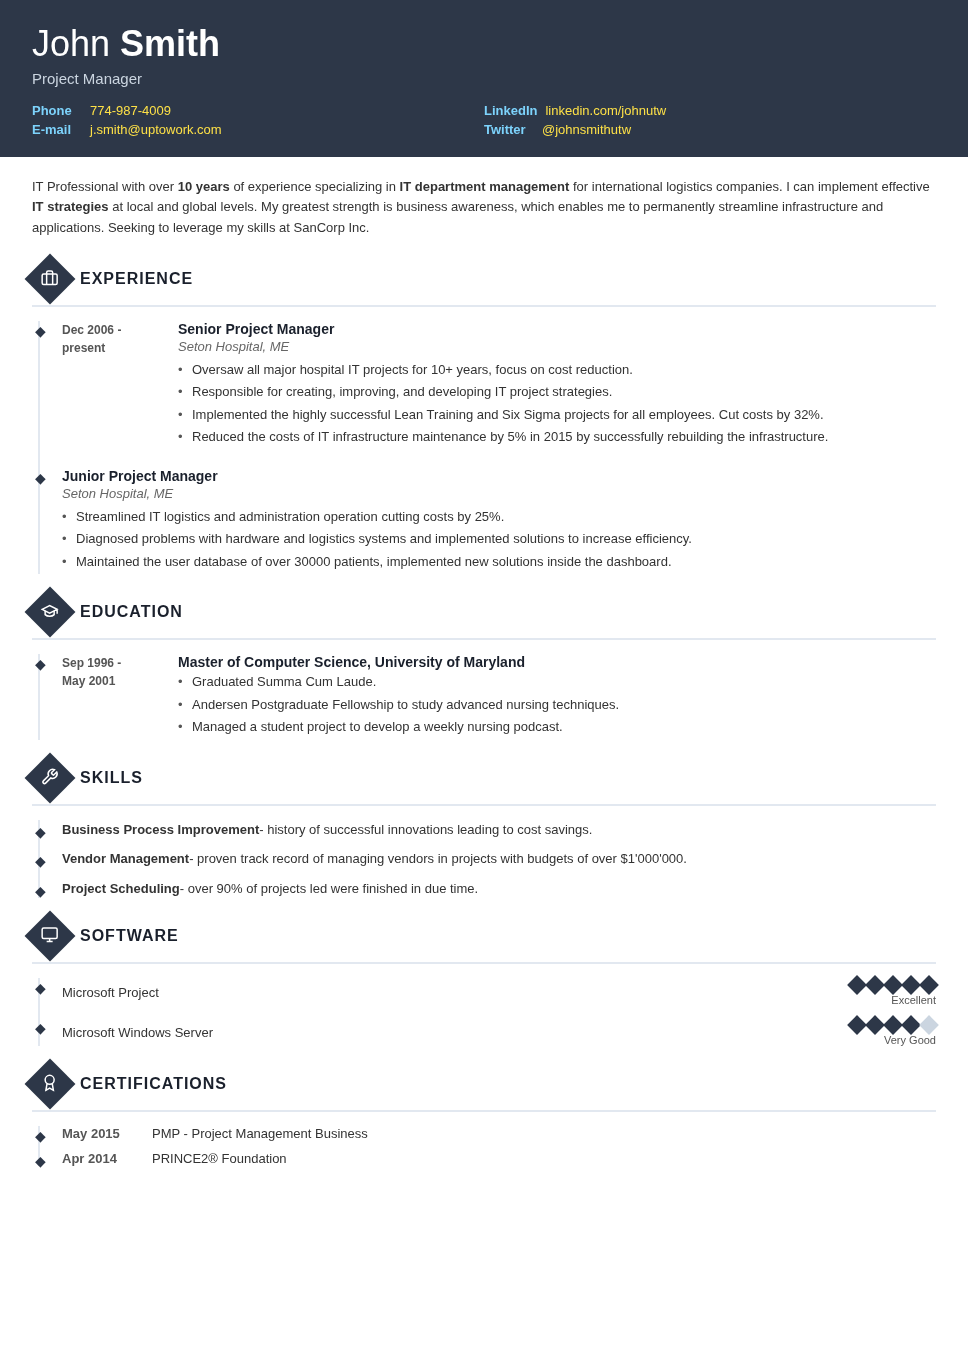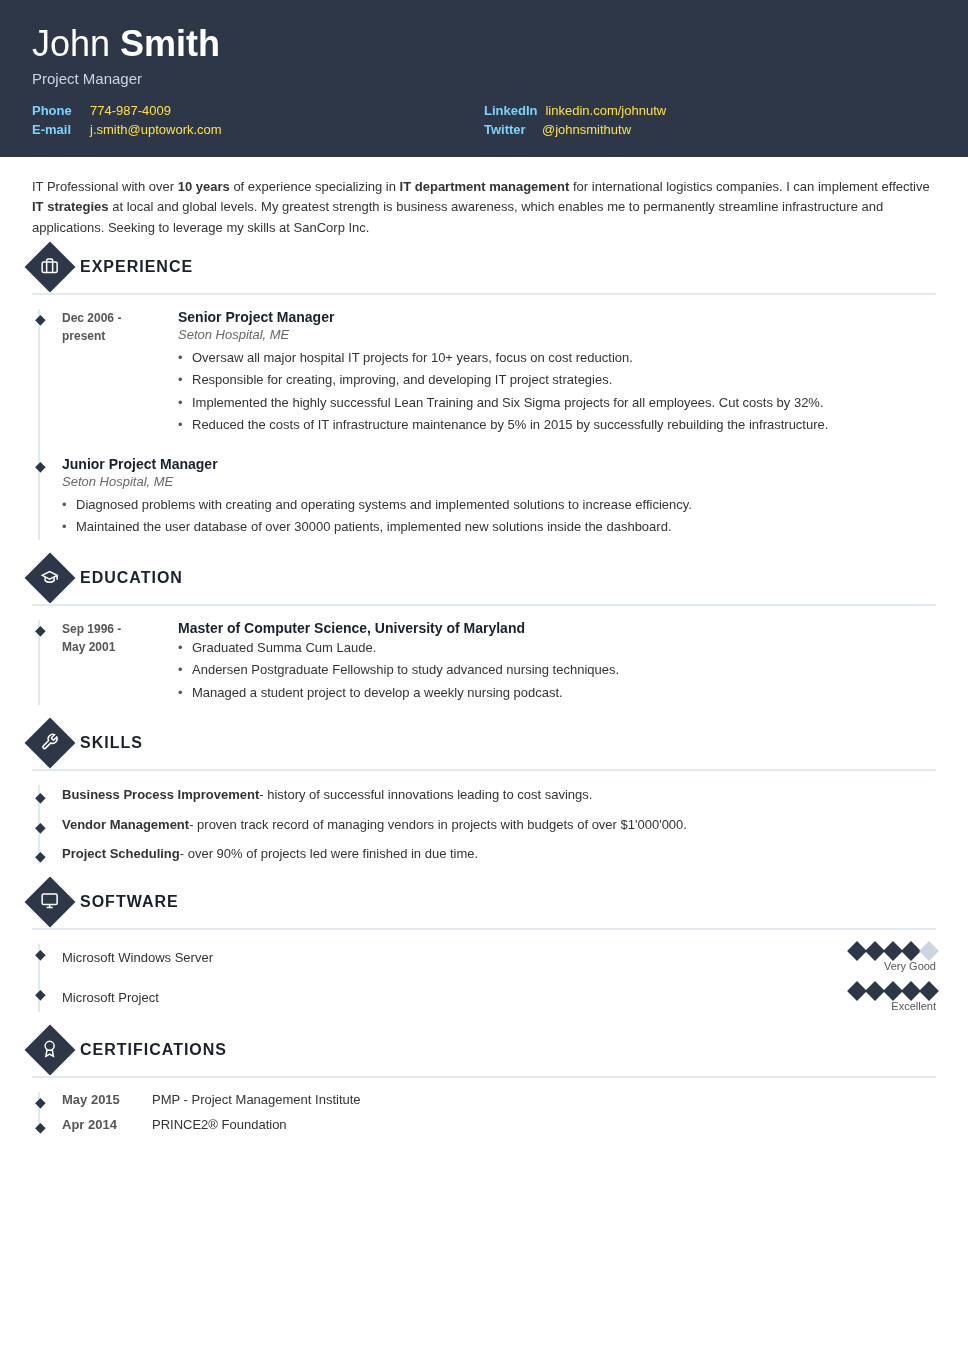--- a/index.html
+++ b/index.html
@@ -55,21 +55,21 @@
     
     .main {
       padding: 20px 32px 20px 32px;
     }
 
     
     .summary {
       font-size: 13px;
       line-height: 1.6;
       color: #333;
-      margin-bottom: 10px;
+      margin-bottom: 22px;
       padding-bottom: 0;
     }
 
     
     .section {
       margin-bottom: 20px;
     }
     .section-header {
       display: flex;
       align-items: center;
@@ -359,21 +359,22 @@
             <li>Reduced the costs of IT infrastructure maintenance by 5% in 2015 by successfully rebuilding the infrastructure.</li>
           </ul>
         </div>
       </div>
 
       <div class="timeline-item">
         <div class="timeline-content">
           <div class="timeline-jobtitle">Junior Project Manager</div>
           <div class="timeline-company">Seton Hospital, ME</div>
           <ul class="timeline-bullets">
-            <li>Diagnosed problems with creating and operating systems and implemented solutions to increase efficiency.</li>
+            <li>Streamlined IT logistics and administration operation cutting costs by 25%.</li>
+            <li>Diagnosed problems with hardware and logistics systems and implemented solutions to increase efficiency.</li>
             <li>Maintained the user database of over 30000 patients, implemented new solutions inside the dashboard.</li>
           </ul>
         </div>
       </div>
     </div>
   </div>
 
   <div class="section">
     <div class="section-header">
       <div class="section-icon">
@@ -430,64 +431,64 @@
             <rect x="2" y="3" width="20" height="14" rx="2" ry="2"></rect>
             <line x1="8" y1="21" x2="16" y2="21"></line>
             <line x1="12" y1="17" x2="12" y2="21"></line>
           </svg>
         </div>
       </div>
       <span class="section-title">SOFTWARE</span>
     </div>
     <div class="software-list">
       <div class="software-item">
+        <span class="software-name">Microsoft Project</span>
+        <div class="software-rating">
+          <div class="rating-dots">
+            <div class="dot"></div>
+            <div class="dot"></div>
+            <div class="dot"></div>
+            <div class="dot"></div>
+            <div class="dot"></div>
+          </div>
+          <span class="rating-label">Excellent</span>
+        </div>
+      </div>
+      <div class="software-item">
         <span class="software-name">Microsoft Windows Server</span>
         <div class="software-rating">
           <div class="rating-dots">
             <div class="dot"></div>
             <div class="dot"></div>
             <div class="dot"></div>
             <div class="dot"></div>
             <div class="dot empty"></div>
           </div>
           <span class="rating-label">Very Good</span>
-        </div>
-      </div>
-      <div class="software-item">
-        <span class="software-name">Microsoft Project</span>
-        <div class="software-rating">
-          <div class="rating-dots">
-            <div class="dot"></div>
-            <div class="dot"></div>
-            <div class="dot"></div>
-            <div class="dot"></div>
-            <div class="dot"></div>
-          </div>
-          <span class="rating-label">Excellent</span>
         </div>
       </div>
     </div>
   </div>
 
   <div class="section">
     <div class="section-header">
       <div class="section-icon">
         <div class="section-icon-inner">
           <svg width="18" height="18" viewBox="0 0 24 24" fill="none" stroke="white" stroke-width="2">
             <circle cx="12" cy="8" r="6"></circle>
             <path d="M15.477 12.89L17 22l-5-3-5 3 1.523-9.11"></path>
           </svg>
         </div>
       </div>
       <span class="section-title">CERTIFICATIONS</span>
     </div>
     <div class="cert-list">
       <div class="cert-item">
         <span class="cert-date">May 2015</span>
-        <span>PMP - Project Management Institute</span>
+        <span>PMP - Project Management Business</span>
       </div>
       <div class="cert-item">
         <span class="cert-date">Apr 2014</span>
         <span>PRINCE2® Foundation</span>
       </div>
     </div>
   </div>
 
 </div>
 

